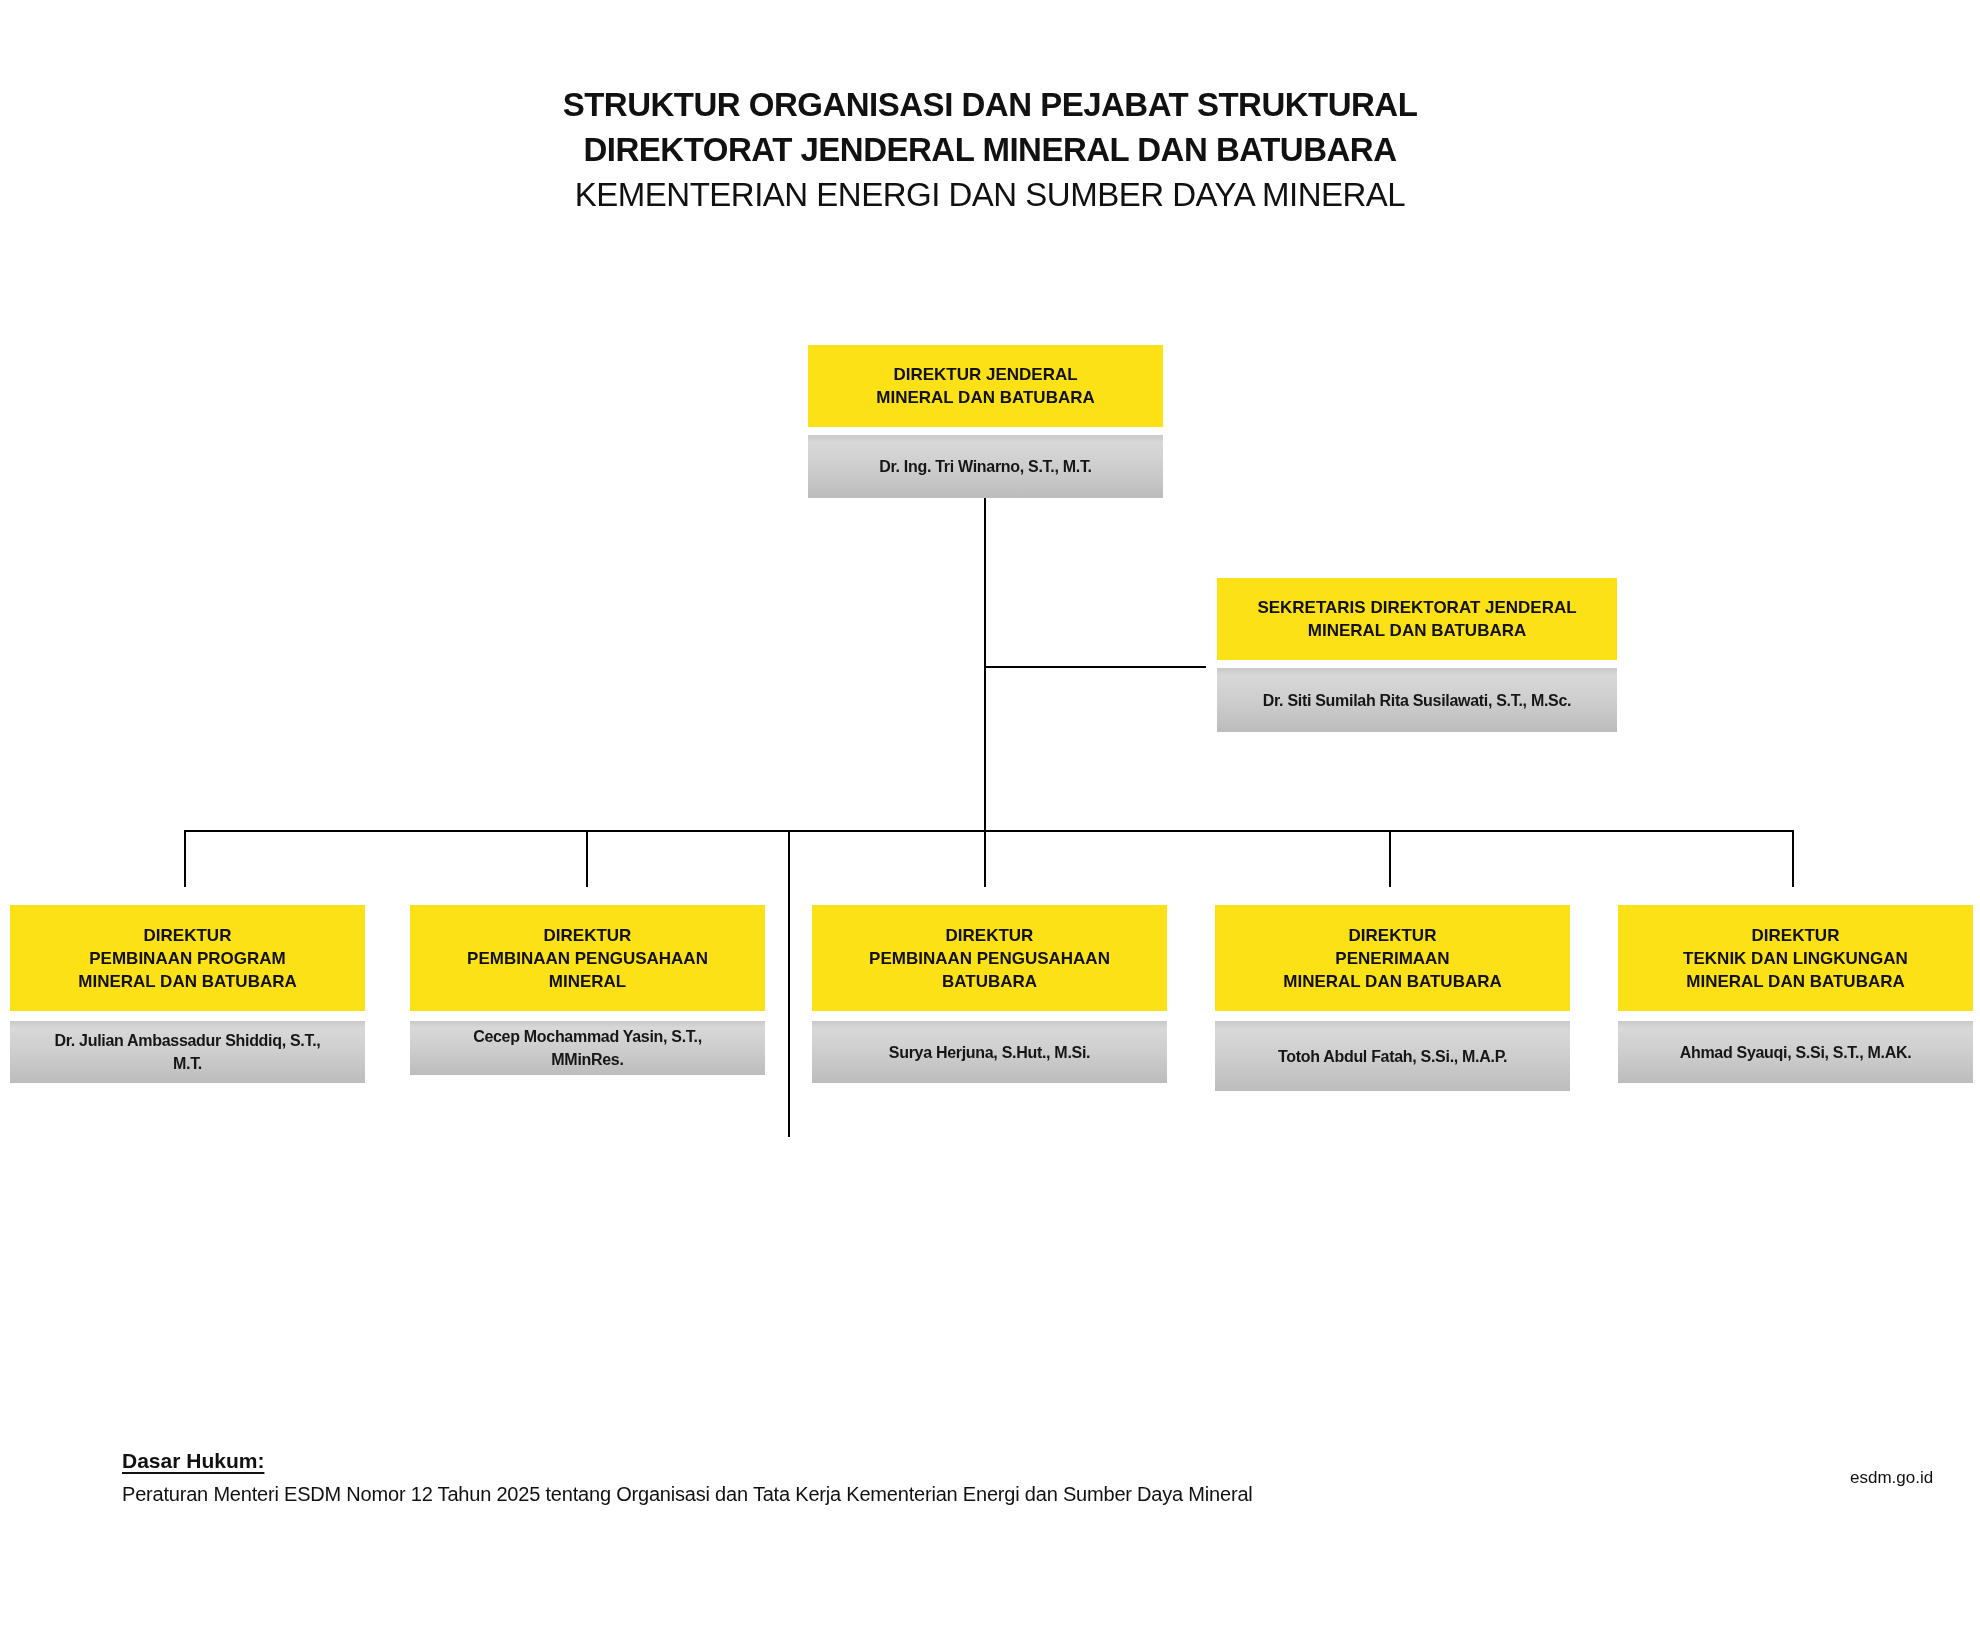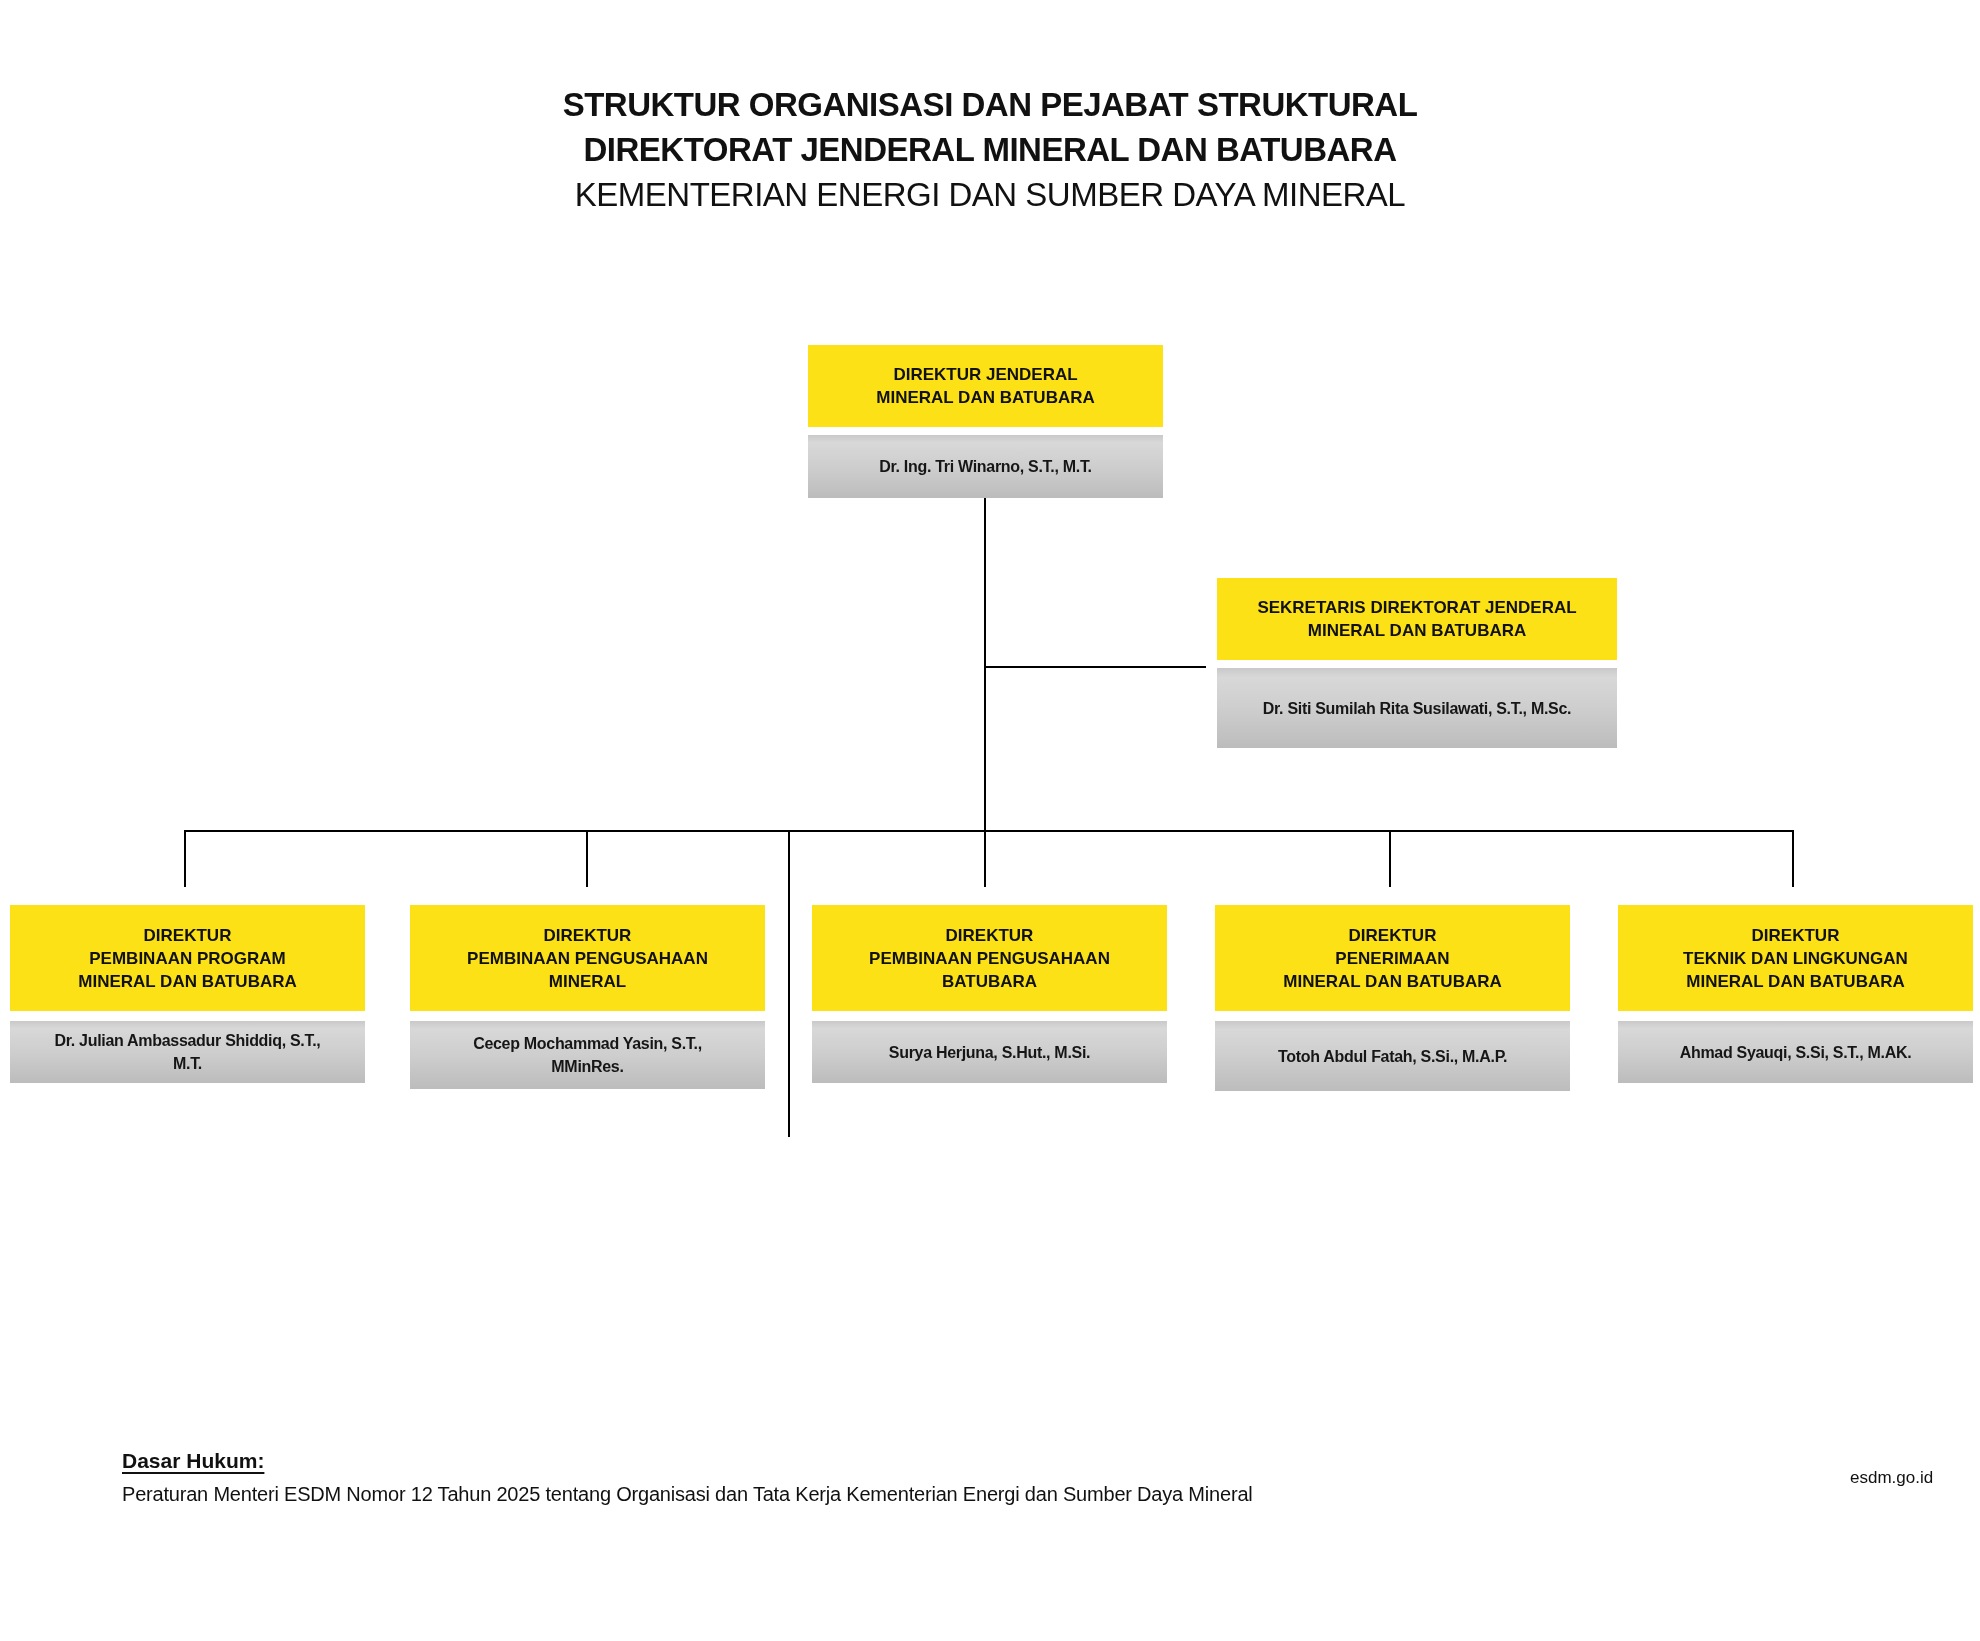--- a/index.html
+++ b/index.html
@@ -70,36 +70,36 @@
 
   <div class="node" style="left:808px; top:345px; width:355px;">
     <div class="ybox" style="height:82px;">DIREKTUR JENDERAL
 MINERAL DAN BATUBARA</div>
     <div class="gbox" style="height:63px; margin-top:8px;">Dr. Ing. Tri Winarno, S.T., M.T.</div>
   </div>
 
   <div class="node" style="left:1217px; top:578px; width:400px;">
     <div class="ybox" style="height:82px;">SEKRETARIS DIREKTORAT JENDERAL
 MINERAL DAN BATUBARA</div>
-    <div class="gbox" style="height:80px; margin-top:8px;">Dr. Siti Sumilah Rita Susilawati, S.T., M.Sc.</div>
+    <div class="gbox" style="height:64px; margin-top:8px;">Dr. Siti Sumilah Rita Susilawati, S.T., M.Sc.</div>
   </div>
 
   <div class="node" style="left:10px; top:905px; width:355px;">
     <div class="ybox" style="height:106px;">DIREKTUR
 PEMBINAAN PROGRAM
 MINERAL DAN BATUBARA</div>
     <div class="gbox" style="height:62px; margin-top:10px;">Dr. Julian Ambassadur Shiddiq, S.T.,
 M.T.</div>
   </div>
 
   <div class="node" style="left:410px; top:905px; width:355px;">
     <div class="ybox" style="height:106px;">DIREKTUR
 PEMBINAAN PENGUSAHAAN
 MINERAL</div>
-    <div class="gbox" style="height:68px; margin-top:10px;">Cecep Mochammad Yasin, S.T.,
+    <div class="gbox" style="height:54px; margin-top:10px;">Cecep Mochammad Yasin, S.T.,
 MMinRes.</div>
   </div>
 
   <div class="node" style="left:812px; top:905px; width:355px;">
     <div class="ybox" style="height:106px;">DIREKTUR
 PEMBINAAN PENGUSAHAAN
 BATUBARA</div>
     <div class="gbox" style="height:62px; margin-top:10px;">Surya Herjuna, S.Hut., M.Si.</div>
   </div>
 

